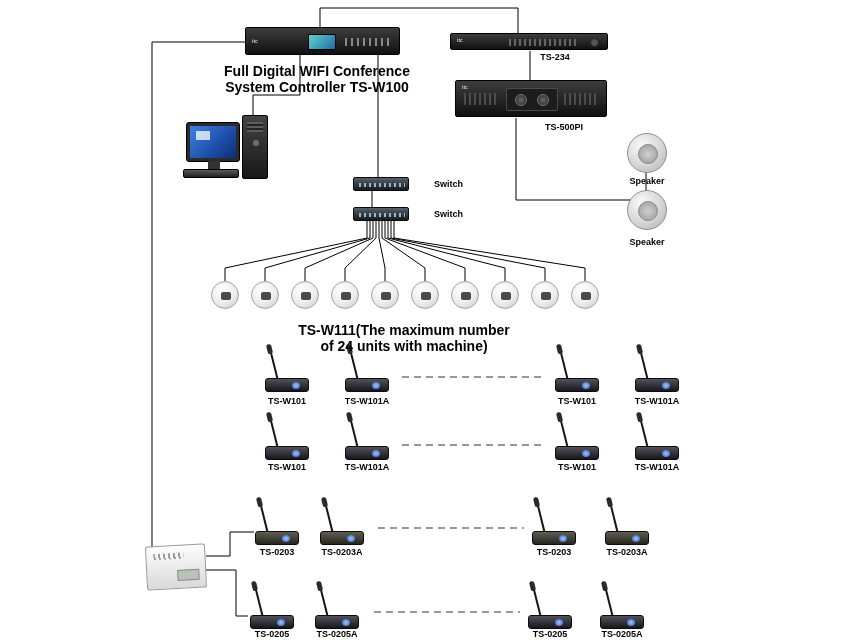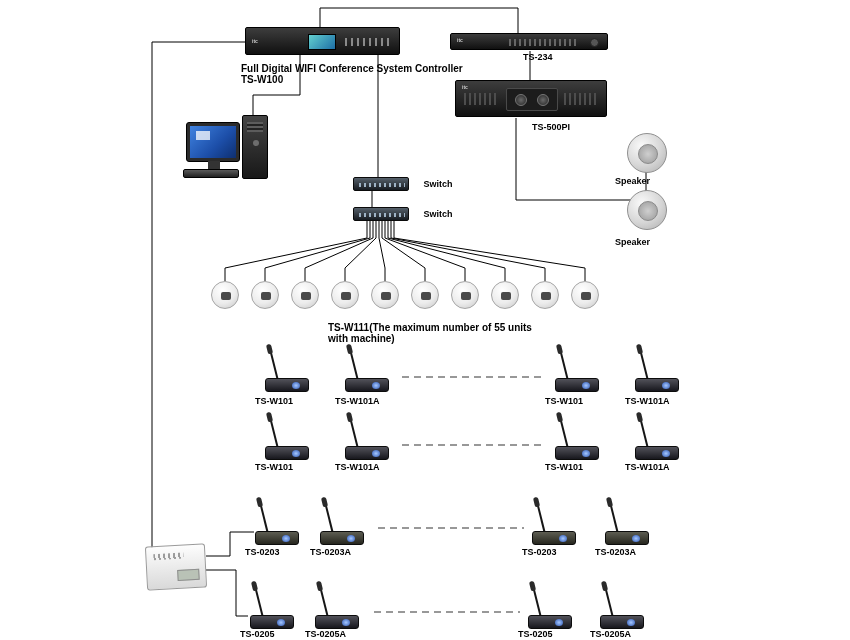--- a/index.html
+++ b/index.html
@@ -6,25 +6,25 @@
   html,body { background:#fff; }
   .canvas {
     position: relative; width: 850px; height: 640px;
     background: #fff; overflow: hidden;
     font-family: "Liberation Sans", sans-serif;
   }
   .canvas svg { position:absolute; left:0; top:0; z-index:1; }
 
   
   .lbl {
-    position:absolute; z-index:3; width:64px; text-align:left;
+    position:absolute; z-index:3; width:64px; text-align:center;
     font: bold 9px "Liberation Sans", sans-serif; color:#000;
   }
-  .lbl.long { width:224px; font-size:10px;margin-left:36px; }
-  .lbl.lft { text-align:center; width:50px; }
+  .lbl.long { width:224px; font-size:14px; }
+  .lbl.lft { text-align:right; width:50px; }
 
   
   .rack {
     position:absolute; z-index:2;
     background: linear-gradient(#3d3d3d, #101010);
     border:1px solid #000; border-radius:2px;
   }
   .brand { position:absolute; left:6px; top:3px; color:#c8c8c8; font:bold 5px "Liberation Sans",sans-serif; }
   .controller { left:245px; top:27px; width:155px; height:28px; }
   .controller .brand { top:10px; }
@@ -231,21 +231,21 @@
   <div class="disc" style="left:211px;top:281px"></div>
   <div class="disc" style="left:251px;top:281px"></div>
   <div class="disc" style="left:291px;top:281px"></div>
   <div class="disc" style="left:331px;top:281px"></div>
   <div class="disc" style="left:371px;top:281px"></div>
   <div class="disc" style="left:411px;top:281px"></div>
   <div class="disc" style="left:451px;top:281px"></div>
   <div class="disc" style="left:491px;top:281px"></div>
   <div class="disc" style="left:531px;top:281px"></div>
   <div class="disc" style="left:571px;top:281px"></div>
-  <div class="lbl long" style="left:292px;top:322px">TS-W111(The maximum number of 55 units with machine)</div>
+  <div class="lbl long" style="left:292px;top:322px">TS-W111(The maximum number of 24 units with machine)</div>
 
   <div class="mic" style="left:259px;top:350px">
       <span class="neck"></span>
       <span class="mbase">
         <span class="scr"></span>
       </span>
     </div>
   <div class="mic" style="left:339px;top:350px">
       <span class="neck"></span>
       <span class="mbase">

